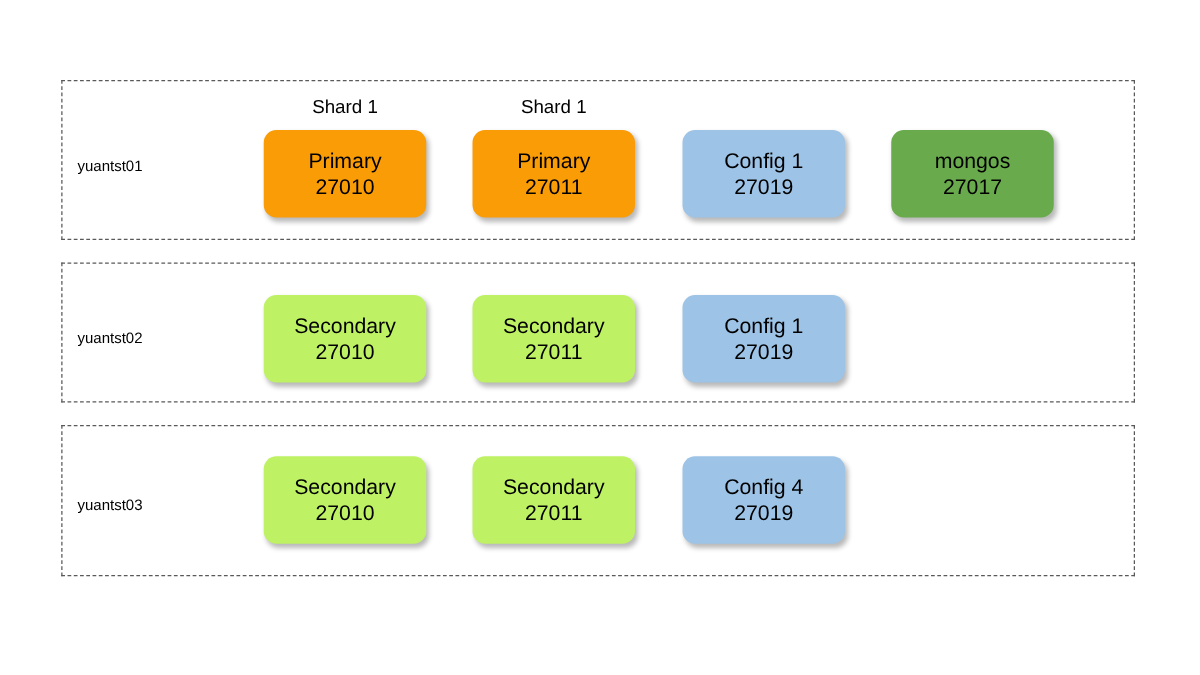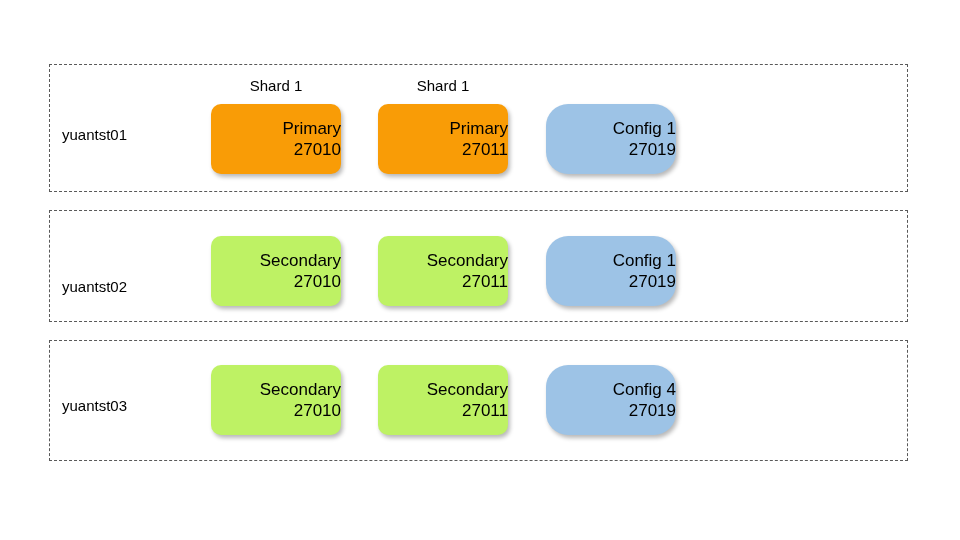--- a/index.html
+++ b/index.html
@@ -33,27 +33,27 @@
     background: #ffffff;
   }
   .host-row.r1 { top: 64px;  height: 128px; }
   .host-row.r2 { top: 210px; height: 112px; }
   .host-row.r3 { top: 340px; height: 121px; }
 
   
   .host-label {
     position: absolute;
     left: 12px;
-    font-size: 15px;
+    font-size: 12px;
     color: #000000;
     white-space: nowrap;
     line-height: 1;
   }
   .host-row.r1 .host-label { top: 62px; }
-  .host-row.r2 .host-label { top: 53px; margin-top: 15px; }
+  .host-row.r2 .host-label { top: 53px; }
   .host-row.r3 .host-label { top: 57px; }
 
   
   .shard-caption {
     position: absolute;
     top: 13px;
     width: 130px;
     text-align: center;
     font-size: 15px;
     color: #000000;
@@ -62,35 +62,35 @@
   }
 
   
   .node {
     position: absolute;
     width: 130px;
     height: 70px;
     border-radius: 10px;
     display: flex;
     flex-direction: column;
-    align-items: flex-end;
+    align-items: center;
     justify-content: center;
     box-shadow: 2px 3px 4px rgba(0, 0, 0, 0.28);
     box-sizing: border-box;
   }
   .node .line {
     font-size: 17px;
     color: #000000;
     line-height: 1.25;
     white-space: nowrap;
   }
 
   .fill-orange { background: #F99C06; }
   .fill-yellow { background: #bef264; }
-  .fill-blue   { background: #9DC3E6; border-radius: 22px; }
+  .fill-blue   { background: #9DC3E6; }
   .fill-green  { background: #69AB4C; }
 
   
   .col0 { left: 161px; }
   .col1 { left: 328px; }
   .col2 { left: 496px; }
   .col3 { left: 663px; }
 
   .host-row.r1 .node { top: 39px; }
   .host-row.r2 .node { top: 25px; }
@@ -108,20 +108,24 @@
         <div class="line">Primary</div>
         <div class="line">27010</div>
       </div>
       <div class="node col1 fill-orange">
         <div class="line">Primary</div>
         <div class="line">27011</div>
       </div>
       <div class="node col2 fill-blue">
         <div class="line">Config 1</div>
         <div class="line">27019</div>
+      </div>
+      <div class="node col3 fill-green">
+        <div class="line">mongos</div>
+        <div class="line">27017</div>
       </div>
     </div>
     <div class="host-row r2">
       <div class="host-label">yuantst02</div>
       <div class="node col0 fill-yellow">
         <div class="line">Secondary</div>
         <div class="line">27010</div>
       </div>
       <div class="node col1 fill-yellow">
         <div class="line">Secondary</div>

